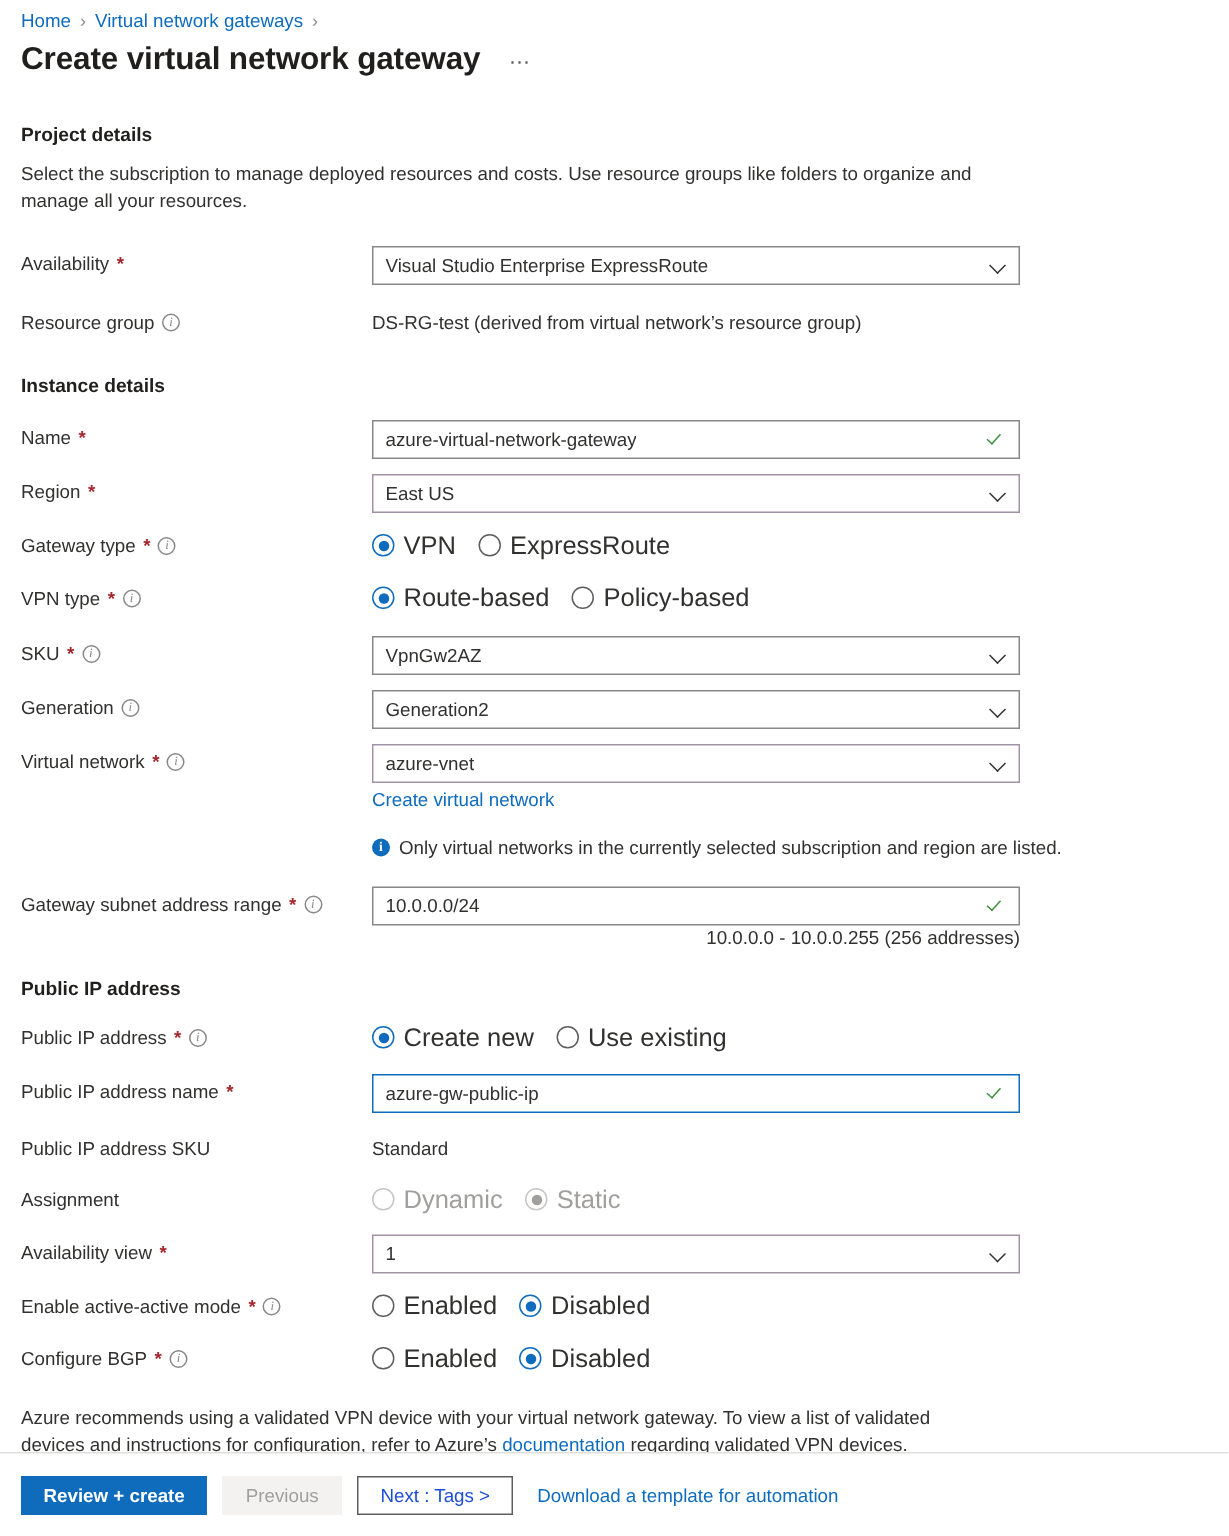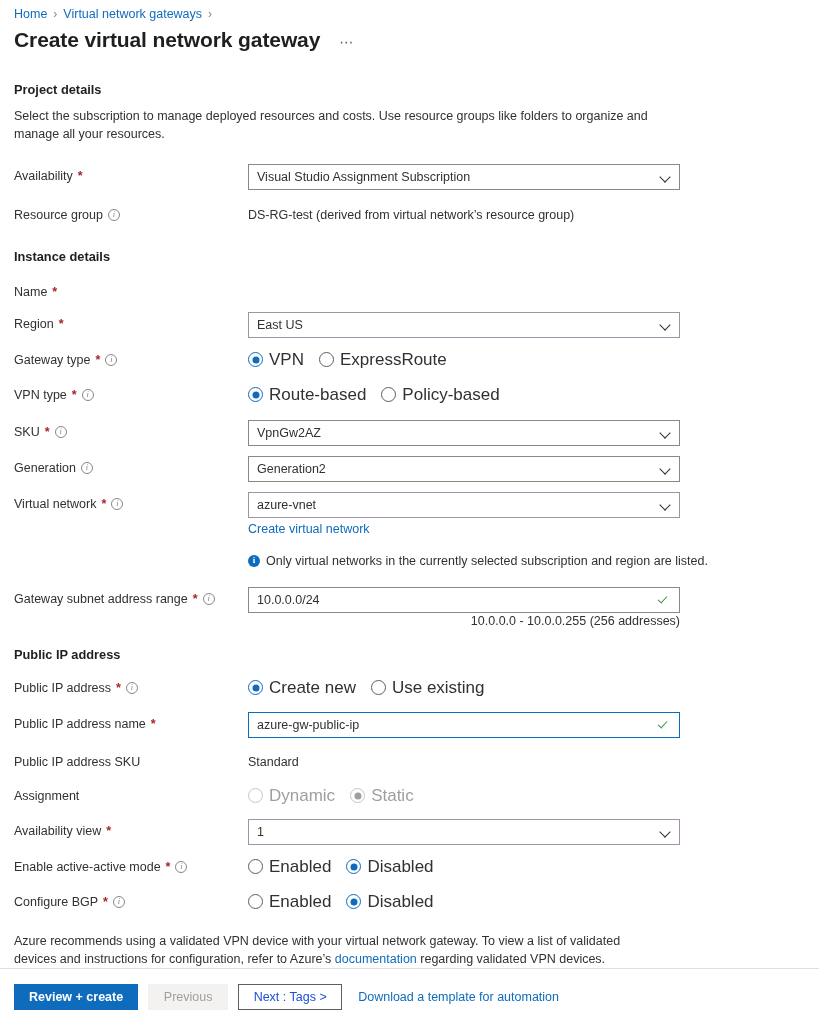--- a/index.html
+++ b/index.html
@@ -323,21 +323,21 @@
   <div class="section-desc">Select the subscription to manage deployed resources and costs. Use resource groups like folders to organize and manage all your resources.</div>
   <div style="height:20px"></div>
 
   <div class="row">
     <div class="label">
       <span>Availability</span>
       <span class="req">*</span>
     </div>
     <div class="control">
       <div class="field select">
-        <span class="val">Visual Studio Assignment Subscription</span>
+        <span class="val">Visual Studio Enterprise ExpressRoute</span>
         <span class="chev"></span>
       </div>
     </div>
   </div>
   <div style="height:13px"></div>
 
   <div class="row">
     <div class="label">
       <span>Resource group</span>
       <span class="info-o">i</span>
@@ -348,20 +348,26 @@
   </div>
 
   <div style="height:24px"></div>
   <div class="section-head">Instance details</div>
   <div style="height:16px"></div>
 
   <div class="row">
     <div class="label">
       <span>Name</span>
       <span class="req">*</span>
+    </div>
+    <div class="control">
+      <div class="field">
+        <span class="val">azure-virtual-network-gateway</span>
+        <span class="check"></span>
+      </div>
     </div>
   </div>
   <div style="height:10px"></div>
 
   <div class="row">
     <div class="label">
       <span>Region</span>
       <span class="req">*</span>
     </div>
     <div class="control">

